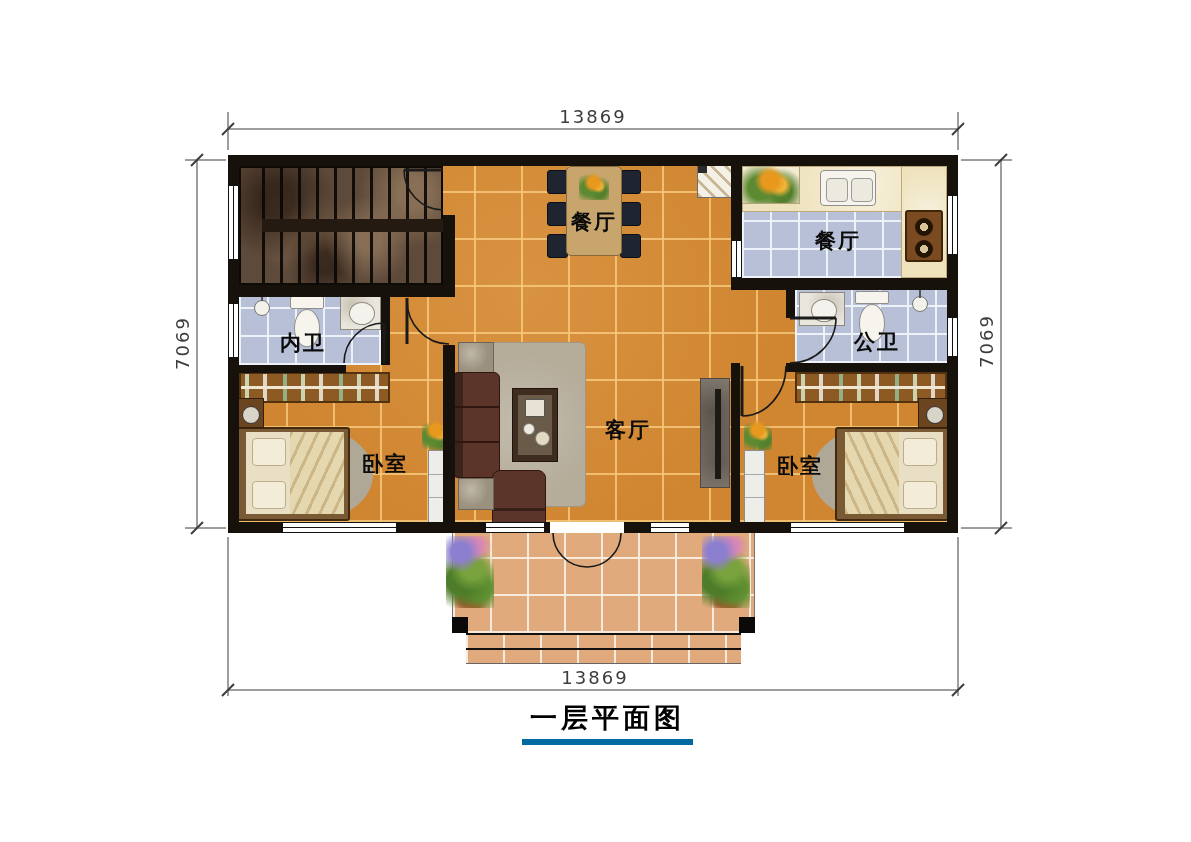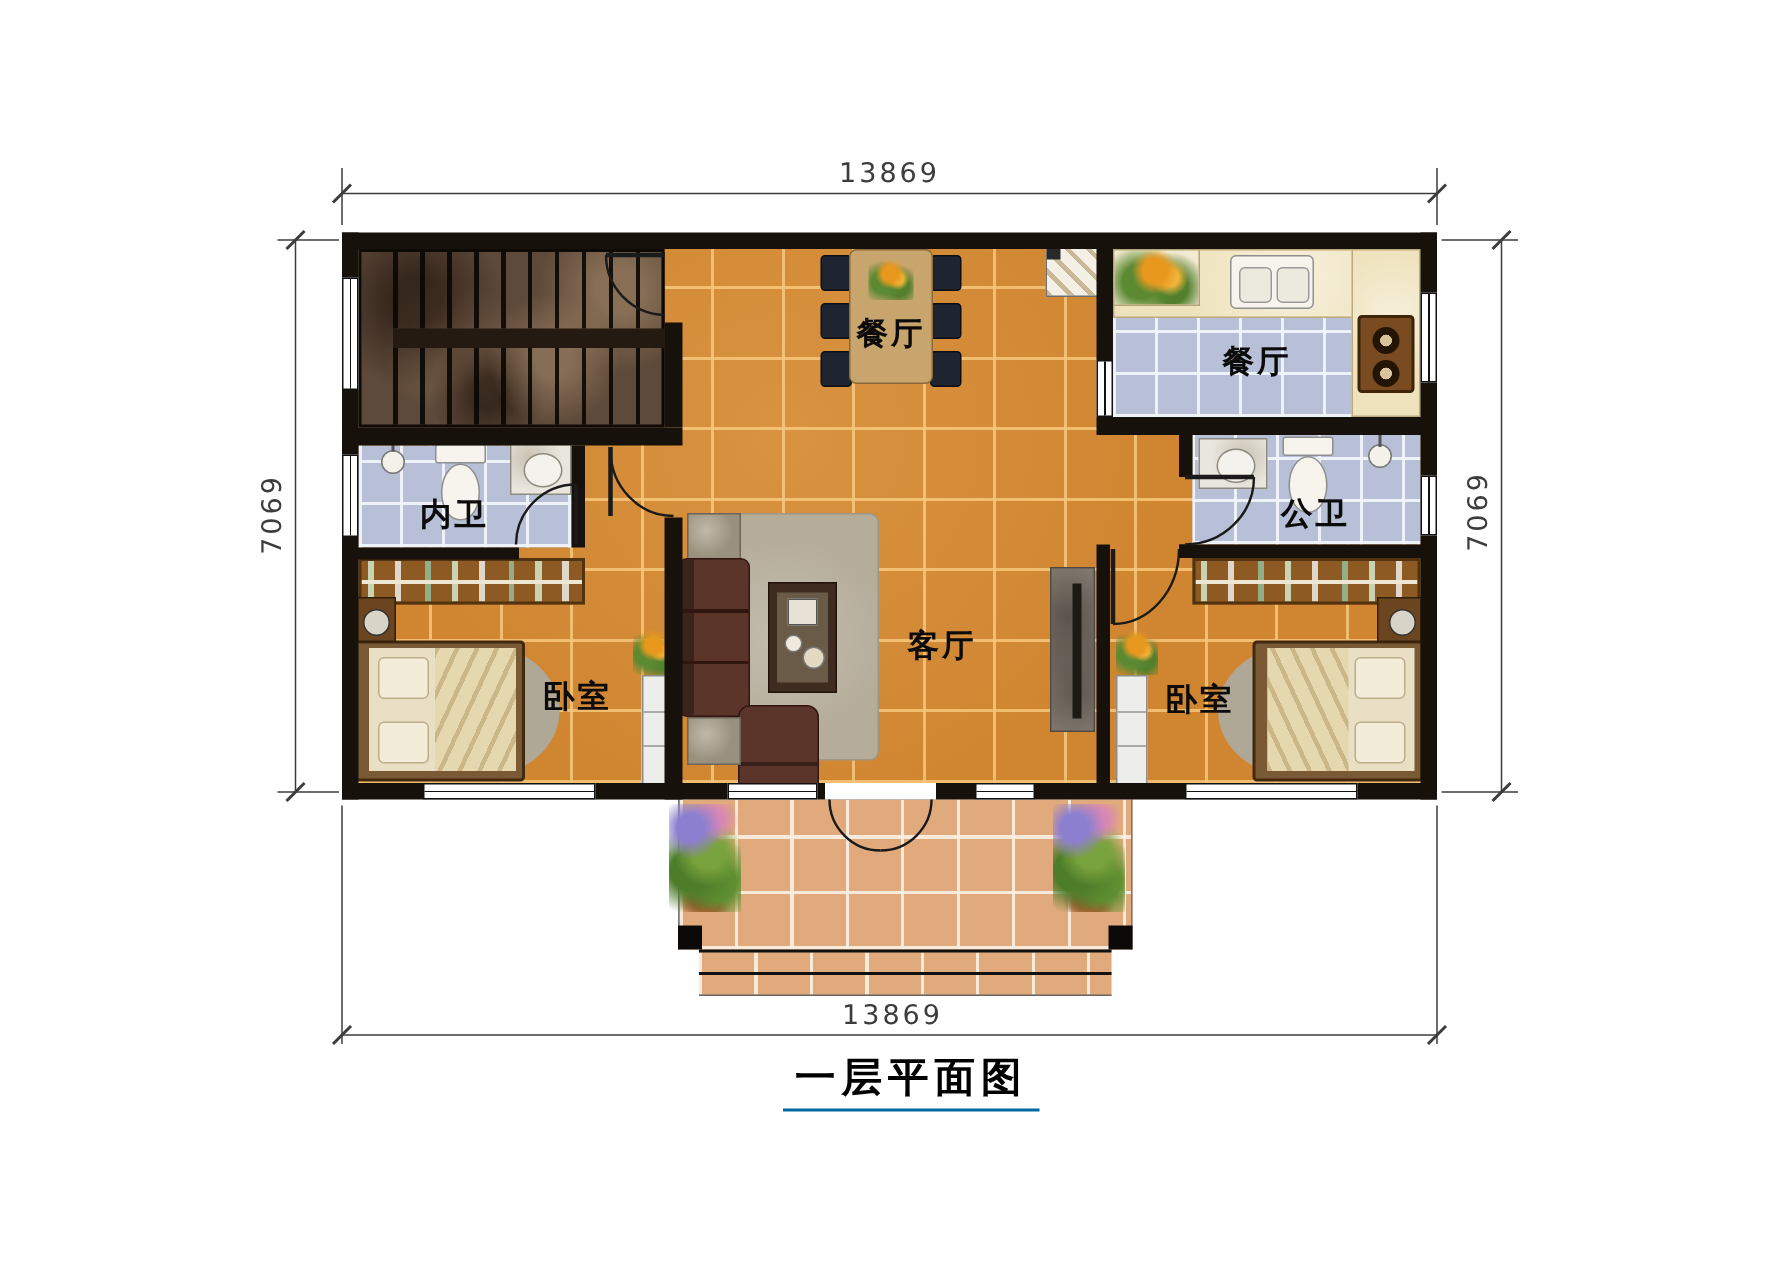--- a/index.html
+++ b/index.html
@@ -62,21 +62,21 @@
     background-image:radial-gradient(circle at 35% 35%, rgba(230,224,210,.5), transparent 60%);}
   
   .room-label{position:absolute;z-index:9;color:#0b0b0b;font-weight:700;font-size:21px;
     letter-spacing:2px;transform:translate(-50%,-50%);white-space:nowrap;
     font-family:"DejaVu Serif","Liberation Serif",serif;}
   .dim-text{position:absolute;z-index:9;color:#3c3c3c;font-size:18px;letter-spacing:2px;
     transform:translate(-50%,-50%);white-space:nowrap;font-family:"DejaVu Sans",sans-serif;}
   .dim-text.vert{transform:translate(-50%,-50%) rotate(-90deg);}
   .plan-title{position:absolute;z-index:9;color:#000;font-size:27px;font-weight:700;
     letter-spacing:4px;font-family:"DejaVu Serif","Liberation Serif",serif;
-    border-bottom:2px solid #0369a1;padding:0 8px 3px 8px;}
+    border-bottom:6px solid #0369a1;padding:0 8px 3px 8px;}
   svg.overlay{position:absolute;left:0;top:0;z-index:8;pointer-events:none;}
 </style>
 </head>
 <body>
 
 <div id="canvas">
 
   <div class="tile-orange" style="left:239px;top:166px;width:708px;height:356px;"></div>
   <div class="marble" style="left:239px;top:166px;width:204px;height:119px;border:2px solid #0e0a06;box-sizing:border-box;"></div>
   <div class="treads" style="left:262px;top:168px;width:181px;height:51px;"></div>

